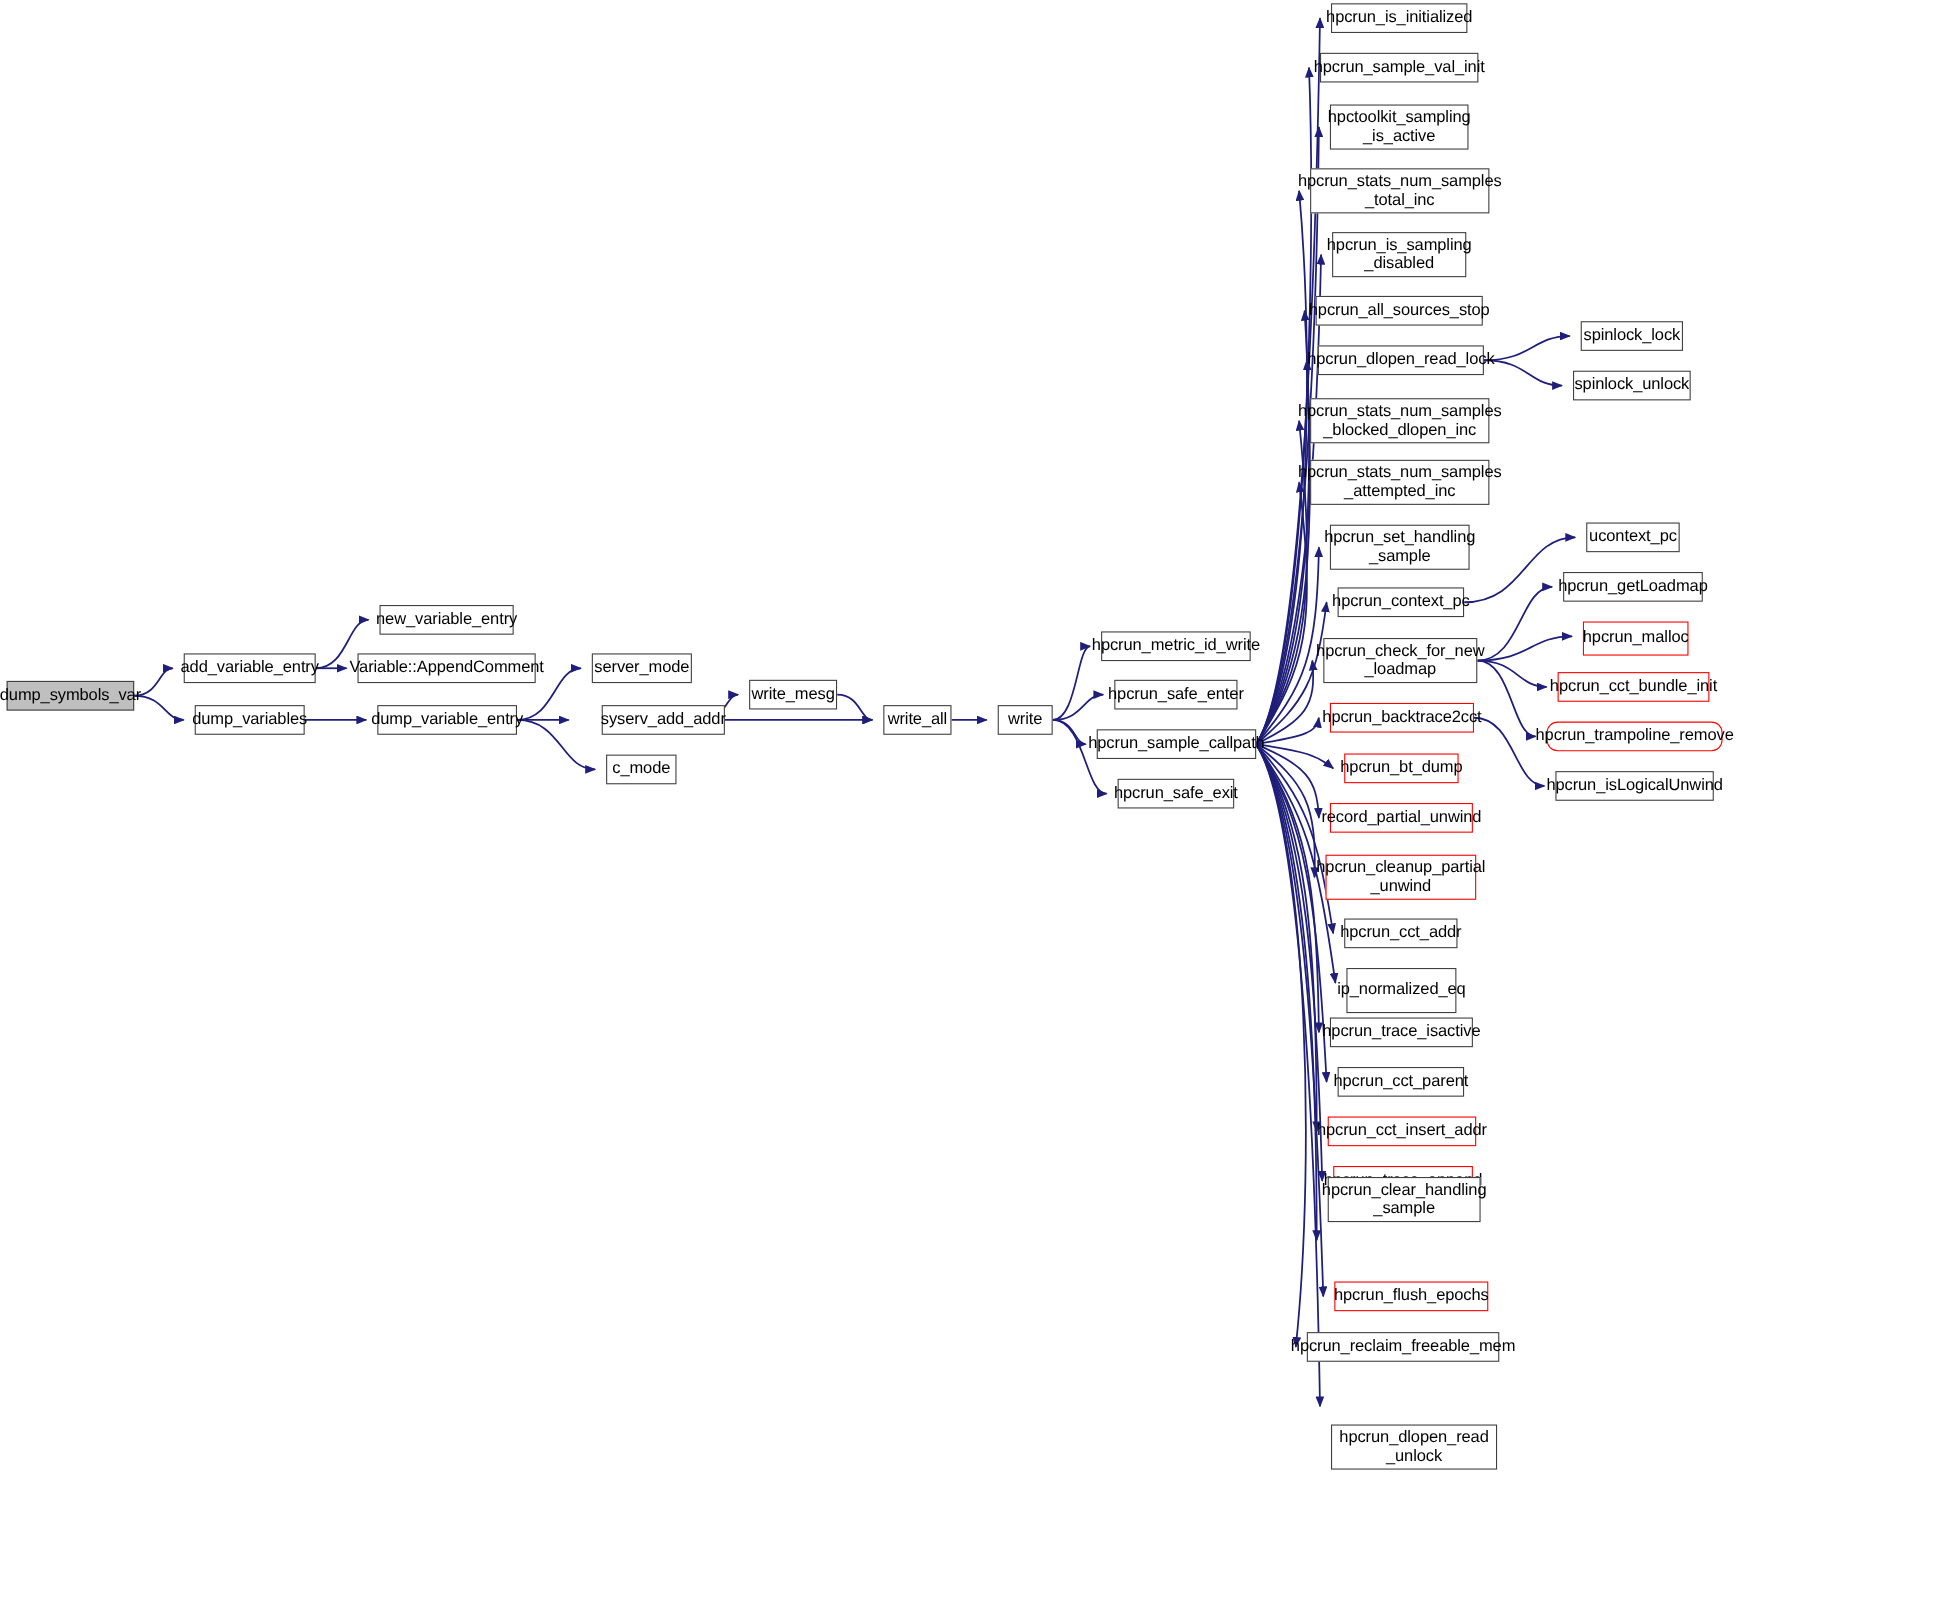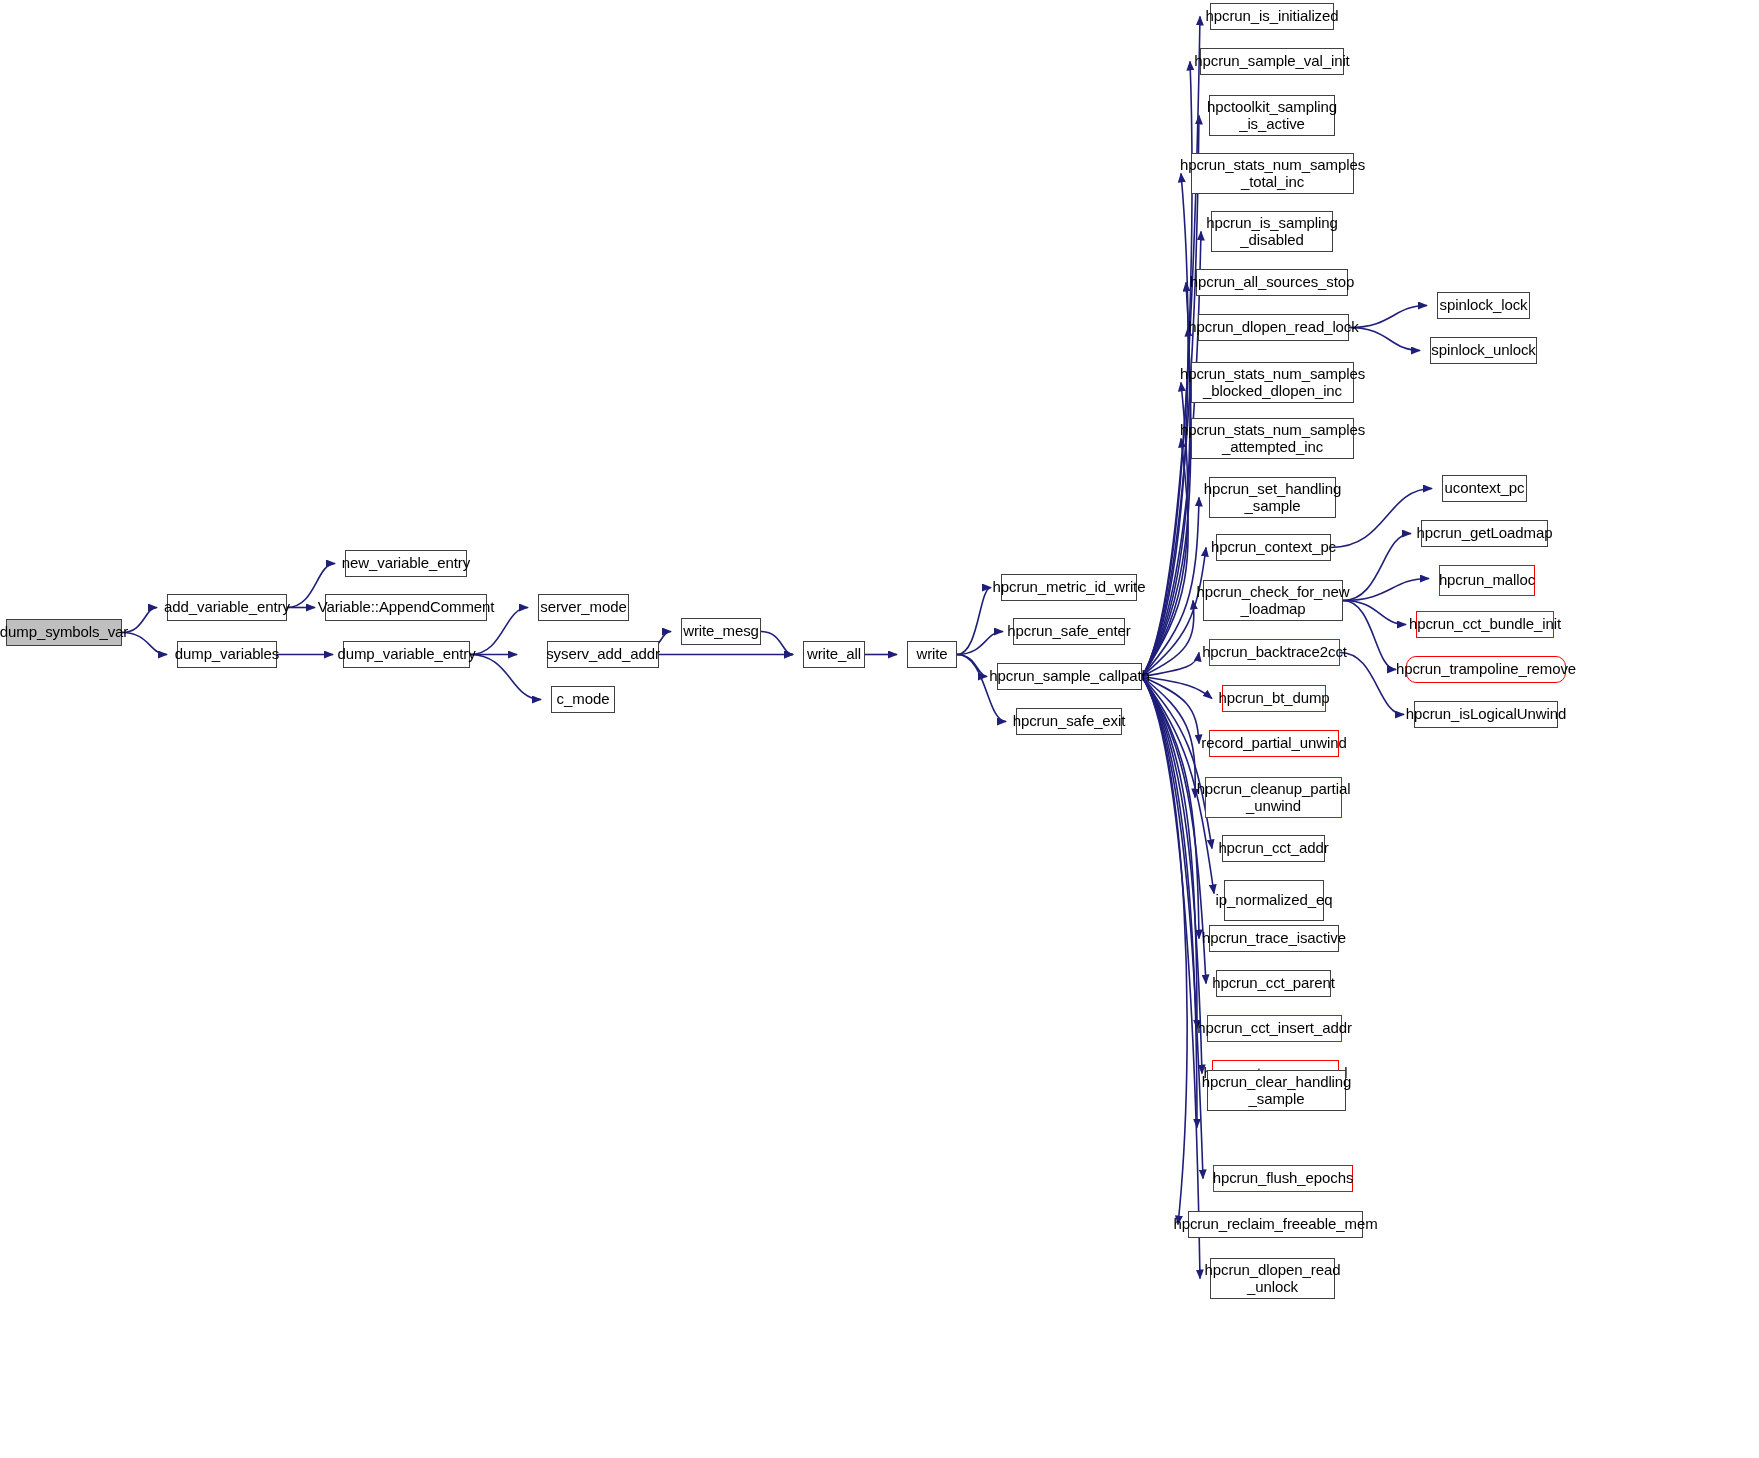--- a/index.html
+++ b/index.html
@@ -154,21 +154,21 @@
       <div class="node" style="left: 1222px; top: 835px; width: 103px; height: 27px;">hpcrun_cct_addr</div>
       <div class="node" style="left: 1224px; top: 880px; width: 100px; height: 41px;">ip_normalized_eq</div>
       <div class="node" style="left: 1209px; top: 925px; width: 130px; height: 27px;">hpcrun_trace_isactive</div>
       <div class="node" style="left: 1216px; top: 970px; width: 115px; height: 27px;">hpcrun_cct_parent</div>
       <div class="node red" style="left: 1207px; top: 1015px; width: 135px; height: 27px;">hpcrun_cct_insert_addr</div>
       <div class="node red" style="left: 1212px; top: 1060px; width: 127px; height: 27px;">hpcrun_trace_append</div>
       <div class="node" style="left: 1207px; top: 1042px; width: 139px; height: 41px; margin-top: 28px;">hpcrun_clear_handling
 _sample</div>
       <div class="node red" style="left: 1213px; top: 1165px; width: 140px; height: 27px;">hpcrun_flush_epochs</div>
       <div class="node" style="left: 1188px; top: 1211px; width: 175px; height: 27px;">hpcrun_reclaim_freeable_mem</div>
-      <div class="node" style="left: 1210px; top: 1258px; width: 125px; height: 41px;">hpcrun_dlopen_read
+      <div class="node" style="left: 1210px; top: 1295px; width: 151px; height: 41px;">hpcrun_dlopen_read
 _unlock</div>
       <div class="node" style="left: 1437px; top: 292px; width: 93px; height: 27px;">spinlock_lock</div>
       <div class="node" style="left: 1430px; top: 337px; width: 107px; height: 27px;">spinlock_unlock</div>
       <div class="node" style="left: 1442px; top: 475px; width: 85px; height: 27px;">ucontext_pc</div>
       <div class="node" style="left: 1421px; top: 520px; width: 127px; height: 27px;">hpcrun_getLoadmap</div>
       <div class="node red" style="left: 1439px; top: 565px; width: 96px; height: 31px;">hpcrun_malloc</div>
       <div class="node red" style="left: 1416px; top: 611px; width: 138px; height: 27px;">hpcrun_cct_bundle_init</div>
       <div class="node red" style="left: 1406px; top: 656px; width: 160px; height: 27px; border-radius: 10px;">hpcrun_trampoline_remove</div>
       <div class="node" style="left: 1414px; top: 701px; width: 144px; height: 27px;">hpcrun_isLogicalUnwind</div>
     </div>

